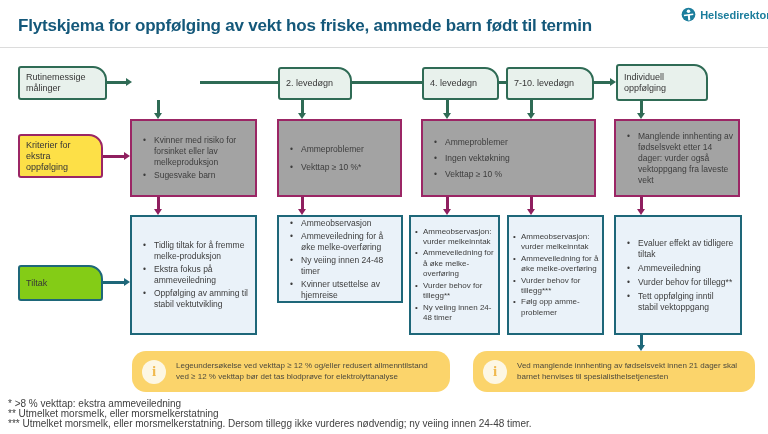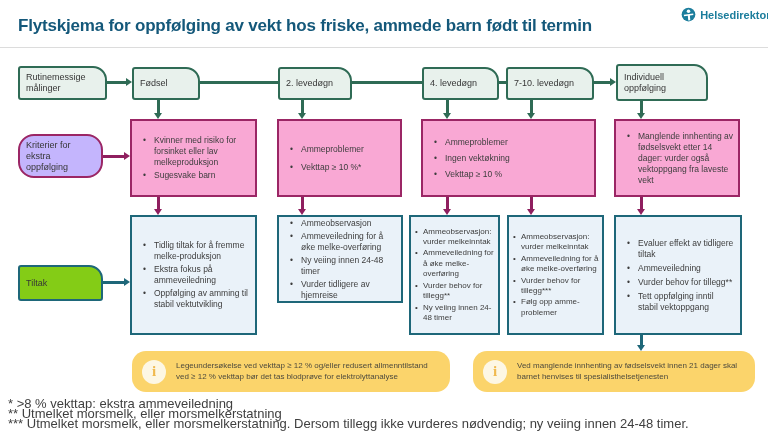--- a/index.html
+++ b/index.html
@@ -8,26 +8,26 @@
   
   .title{position:absolute;left:18px;top:16px;width:660px;font-size:17px;font-weight:bold;color:#14587a;letter-spacing:-0.2px;}
   .divider{position:absolute;left:0;top:47px;width:768px;height:1px;background:#dcdcdc;}
   .logo{position:absolute;right:14px;top:7px;display:flex;align-items:center;gap:4px;}
   .logo-text{font-size:11px;font-weight:600;color:#1b7d9c;text-align:center;}
 
   
   .tab{position:absolute;border:2px solid;border-radius:3px 14px 3px 3px;display:flex;align-items:center;
        padding:2px 6px;font-size:9px;line-height:11px;color:#363636;box-sizing:border-box;}
   .tab.green{background:#e8f1ec;border-color:#2f6b55;}
-  .tab.pinkish{background:#c4b5fd;border-color:#9b2665;border-radius:16px;}
+  .tab.pinkish{background:#fde047;border-color:#9b2665;}
   .tab.bluish{background:#84cc16;border-color:#1e6779;}
 
   
   .box{position:absolute;border:2px solid;box-sizing:border-box;display:flex;flex-direction:column;justify-content:center;}
-  .box.pink{background:#f9a8d4;border-color:#9b2665;}
+  .box.pink{background:#a3a3a3;border-color:#9b2665;}
   .box.blue{background:#eaf2f9;border-color:#1e6779;}
 
   ul.list{list-style:none;margin:0;padding:2px 5px 2px 9px;font-size:8.5px;line-height:11px;color:#3d3d3d;}
   .list li{position:relative;padding-left:13px;margin:2px 0;}
   .list li::before{content:"\2022";position:absolute;left:2px;}
   .gap li{margin:7px 0;}
   .gap3 li{margin:5px 0;}
   ul.tight{padding:2px 2px 2px 4px;font-size:8px;line-height:10.4px;}
   .tight li{padding-left:8px;margin:1px 0;}
   .tight li::before{left:0;}
@@ -46,21 +46,21 @@
   .harrow.teal{background:#1e6779;}.harrow.teal::after{border-left-color:#1e6779;}
   .hline{position:absolute;height:3px;background:#2f6b55;}
 
   
   .info{position:absolute;background:#fbd46b;border-radius:14px;display:flex;align-items:center;gap:10px;
         padding:0 14px 0 10px;color:#4d4a3d;font-size:8px;line-height:10.5px;box-sizing:border-box;}
   .icircle{width:24px;height:24px;border-radius:50%;background:#fdf7e4;color:#f0b94e;display:flex;align-items:center;
            justify-content:center;font-size:15px;font-weight:bold;flex:0 0 24px;font-family:"Liberation Serif",serif;}
 
   
-  .fn{position:absolute;left:8px;top:399px;font-size:13px;line-height:9.8px;color:#3f3f3f;}
+  .fn{position:absolute;left:8px;top:399px;font-size:10px;line-height:9.8px;color:#3f3f3f;}
 </style>
 </head>
 <body>
 
 <div class="page">
 
   <div class="title">Flytskjema for oppfølging av vekt hos friske, ammede barn født til termin</div>
   <div class="logo">
     <span style="display:flex;">
       <svg width="15" height="15" viewBox="0 0 24 24">
@@ -76,23 +76,20 @@
   <div class="tab green" style="left:18px;top:66px;width:89px;height:34px;">
     <span>Rutinemessige målinger</span>
   </div>
   <div class="tab pinkish" style="left:18px;top:134px;width:85px;height:44px;">
     <span>Kriterier for ekstra oppfølging</span>
   </div>
   <div class="tab bluish" style="left:18px;top:265px;width:85px;height:36px;">
     <span>Tiltak</span>
   </div>
 
-  <div class="tab green" style="left:132px;top:67px;width:68px;height:33px;">
-    <span>Fødsel</span>
-  </div>
   <div class="tab green" style="left:278px;top:67px;width:74px;height:33px;">
     <span>2. levedøgn</span>
   </div>
   <div class="tab green" style="left:422px;top:67px;width:77px;height:33px;text-align:center;">
     <span>4. levedøgn</span>
   </div>
   <div class="tab green" style="left:506px;top:67px;width:88px;height:33px;">
     <span>7-10. levedøgn</span>
   </div>
   <div class="tab green" style="left:616px;top:64px;width:92px;height:37px;">
@@ -150,21 +147,21 @@
       <li>Tidlig tiltak for å fremme melke-produksjon</li>
       <li>Ekstra fokus på ammeveiledning</li>
       <li>Oppfølging av amming til stabil vektutvikling</li>
     </ul>
   </div>
   <div class="box blue" style="left:277px;top:215px;width:126px;height:88px;">
     <ul class="list">
       <li>Ammeobservasjon</li>
       <li>Ammeveiledning for å øke melke-overføring</li>
       <li>Ny veiing innen 24-48 timer</li>
-      <li>Vurder tidligere av hjemreise</li>
+      <li>Kvinner utsettelse av hjemreise</li>
     </ul>
   </div>
   <div class="box blue" style="left:409px;top:215px;width:91px;height:120px;">
     <ul class="list tight">
       <li>Ammeobservasjon: vurder melkeinntak</li>
       <li>Ammeveiledning for å øke melke-overføring</li>
       <li>Vurder behov for tillegg**</li>
       <li>Ny veiing innen 24-48 timer</li>
     </ul>
   </div>

